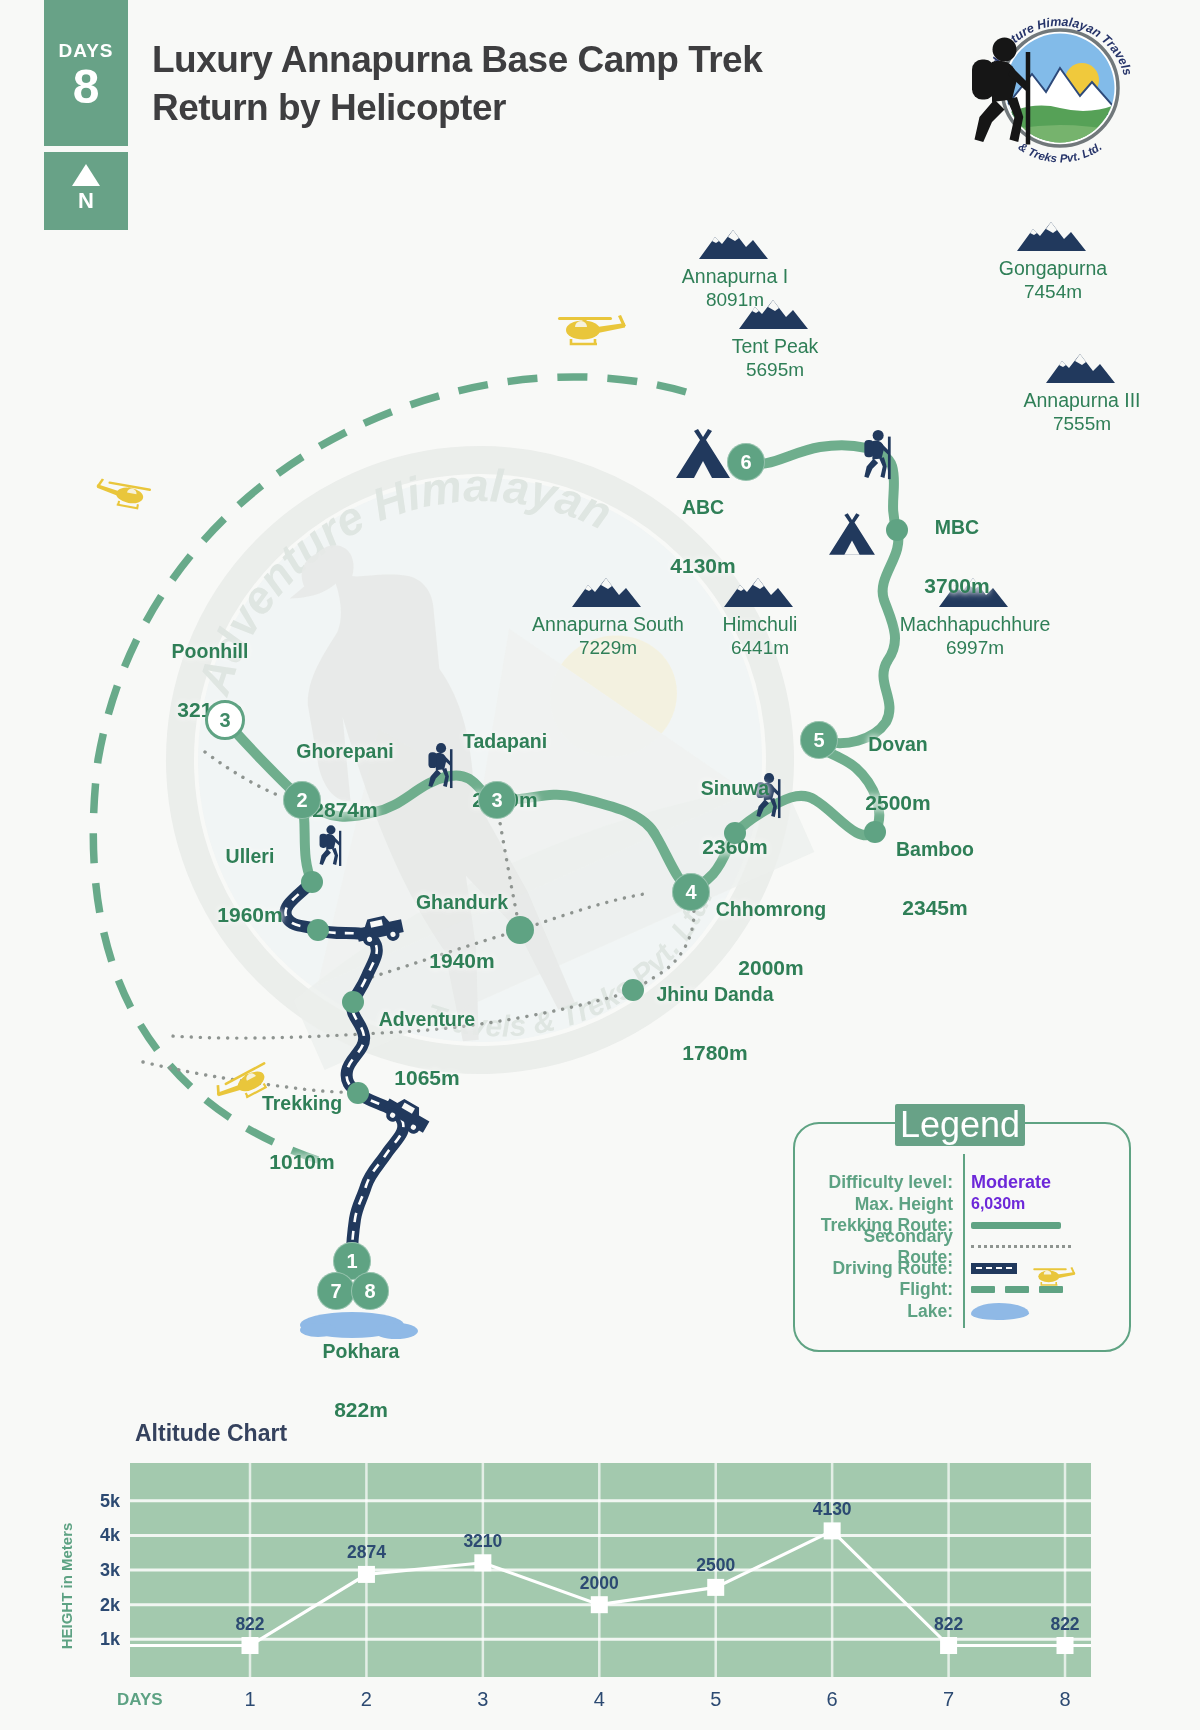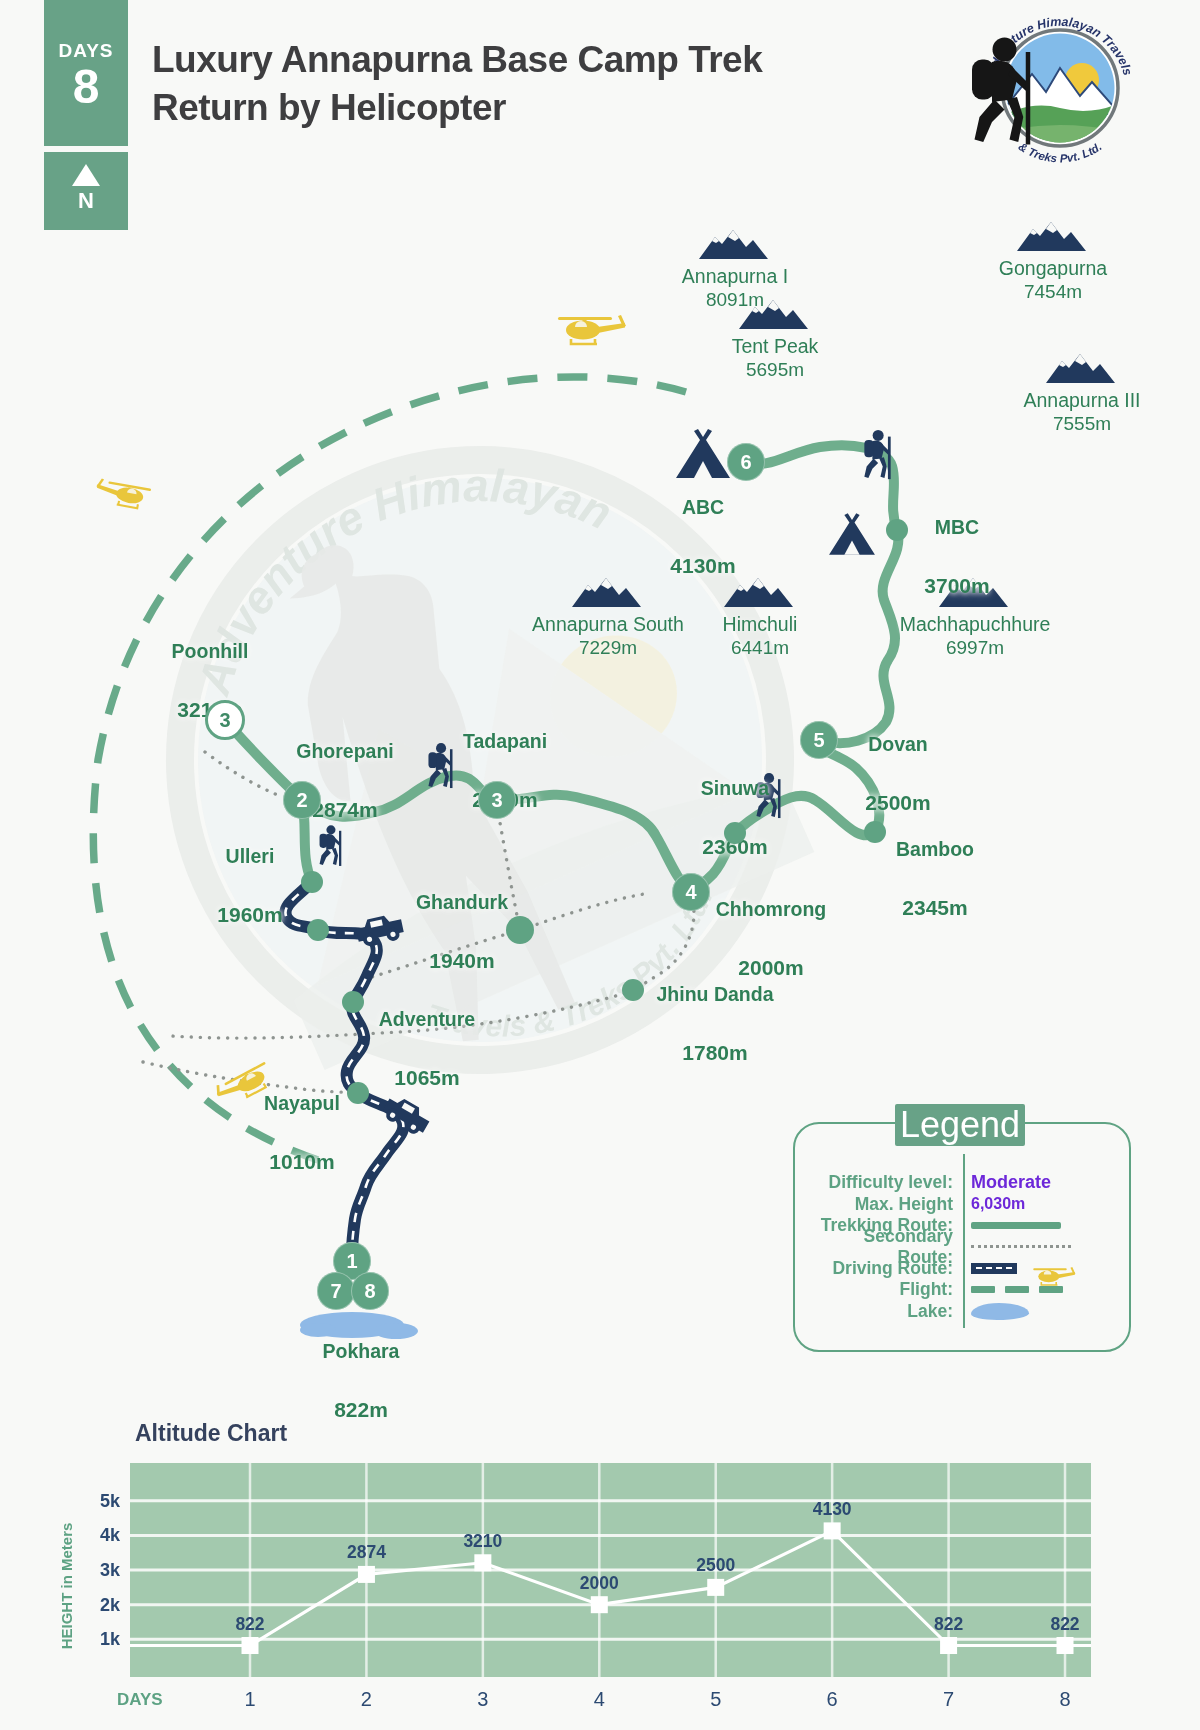--- a/index.html
+++ b/index.html
@@ -286,21 +286,21 @@
       </div>
       <div class="place" style="left: 462px; top: 890px;">
         <div>Ghandurk</div>
         <div class="elev">1940m</div>
       </div>
       <div class="place" style="left: 427px; top: 1007px;">
         <div>Adventure</div>
         <div class="elev">1065m</div>
       </div>
       <div class="place" style="left: 302px; top: 1091px;">
-        <div>Nayapul</div>
+        <div>Trekking</div>
         <div class="elev">1010m</div>
       </div>
       <div class="place" style="left: 361px; top: 1339px;">
         <div>Pokhara</div>
         <div class="elev">822m</div>
       </div>
       <div class="wdot" style="left: 886px; top: 519px; width: 22px; height: 22px;"></div>
       <div class="wdot" style="left: 864px; top: 821px; width: 22px; height: 22px;"></div>
       <div class="wdot" style="left: 724px; top: 822px; width: 22px; height: 22px;"></div>
       <div class="wdot" style="left: 301px; top: 871px; width: 22px; height: 22px;"></div>

